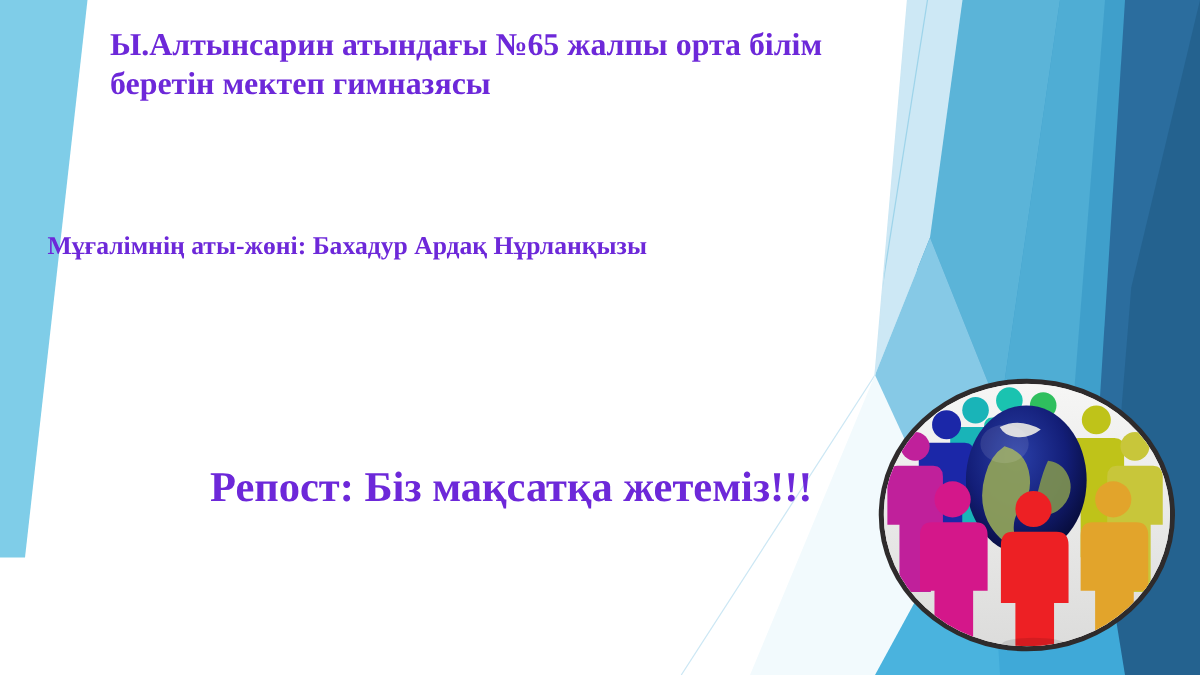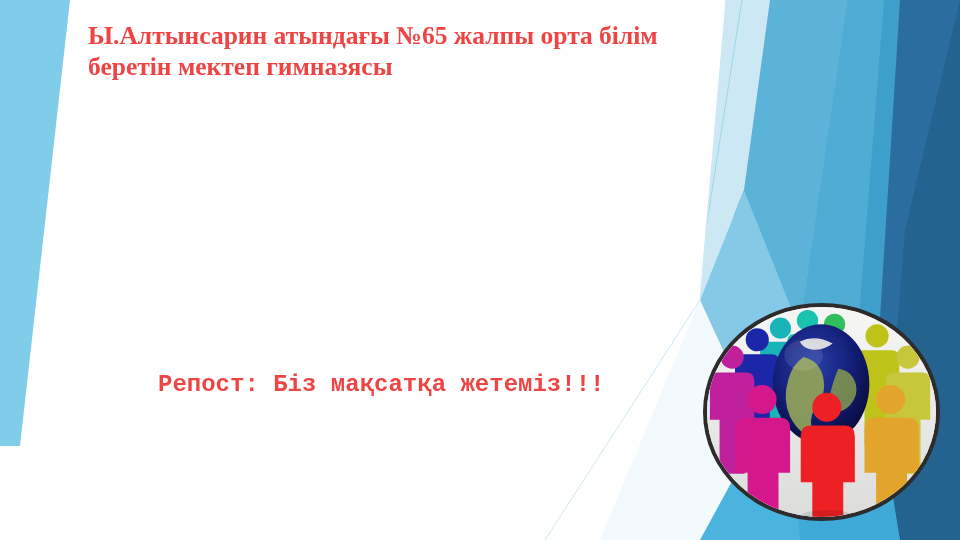--- a/index.html
+++ b/index.html
@@ -12,21 +12,21 @@
   #slide{
     position:absolute;left:0;top:0;width:960px;height:540px;
     background:#ffffff;overflow:hidden;
   }
   #bg-decor{position:absolute;left:0;top:0;width:960px;height:540px;}
 
   .text-layer{position:absolute;left:0;top:0;width:960px;height:540px;}
 
   .txt{
     position:absolute;
-    color:#ef4444;
+    color:#6d28d9;
     font-weight:bold;
     font-family:"Liberation Serif", serif;
     white-space:pre;
     line-height:1.22;
     letter-spacing:0px;
   }
 
   #title-block{
     left:88px;top:20px;width:640px;
     font-size:25.5px;
@@ -34,23 +34,22 @@
   }
   #teacher-block{
     left:38px;top:185px;width:720px;
     font-size:20.5px;
   }
   #grade-block{
     left:38px;top:286px;width:420px;
     font-size:20.5px;
   }
   #repost-block{
-    left:158px;top:370px;width:560px;
-    font-size:24px;
-    font-family:Liberation Mono, monospace;
+    left:168px;top:370px;width:560px;
+    font-size:34px;
   }
 
   
   #photo-circle{
     position:absolute;
     left:703px;top:303px;width:237px;height:218px;
     border-radius:50%;
     border:4px solid #2e2b2c;
     overflow:hidden;
     box-sizing:border-box;
@@ -167,19 +166,20 @@
       <ellipse cx="57" cy="214" rx="26" ry="5" fill="#000" opacity="0.10"></ellipse>
       <ellipse cx="124" cy="216" rx="26" ry="5" fill="#000" opacity="0.10"></ellipse>
       <ellipse cx="190" cy="214" rx="26" ry="5" fill="#000" opacity="0.10"></ellipse>
     </svg>
   </div>
 
   <div class="text-layer">
 
     <div class="txt" id="title-block">Ы.Алтынсарин атындағы №65 жалпы орта білім беретін мектеп гимназясы</div>
 
+    <div class="txt" id="teacher-block">Мұғалімнің аты-жөні: Бахадур Ардақ Нұрланқызы</div>
 
 
     <div class="txt" id="repost-block">Репост: Біз мақсатқа жетеміз!!!</div>
 
   </div>
 
 </div>
 
 </body></html>

